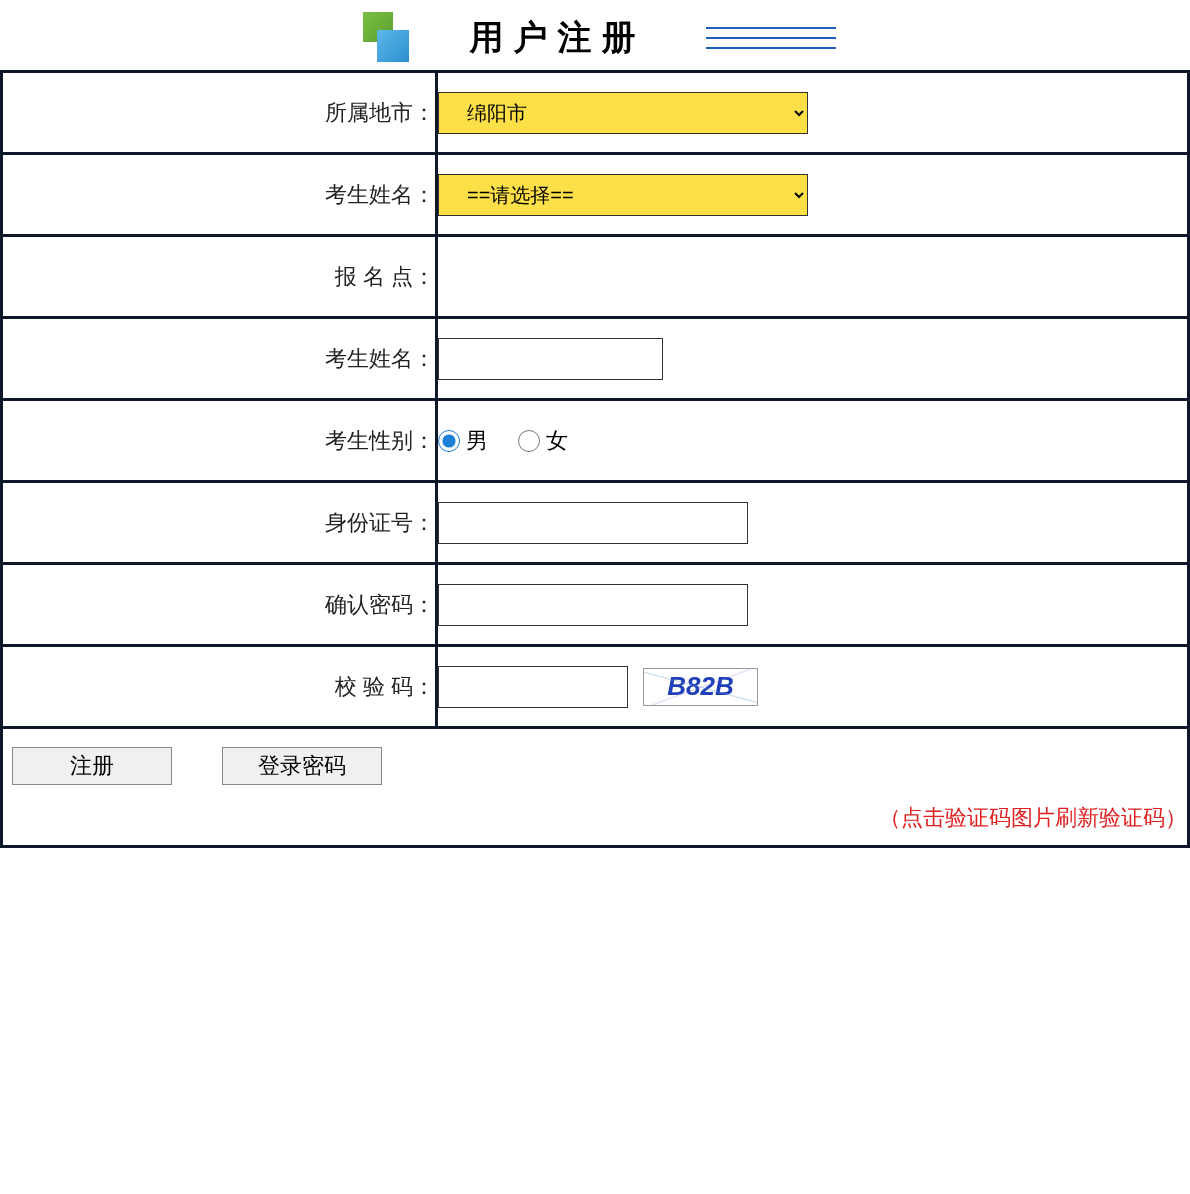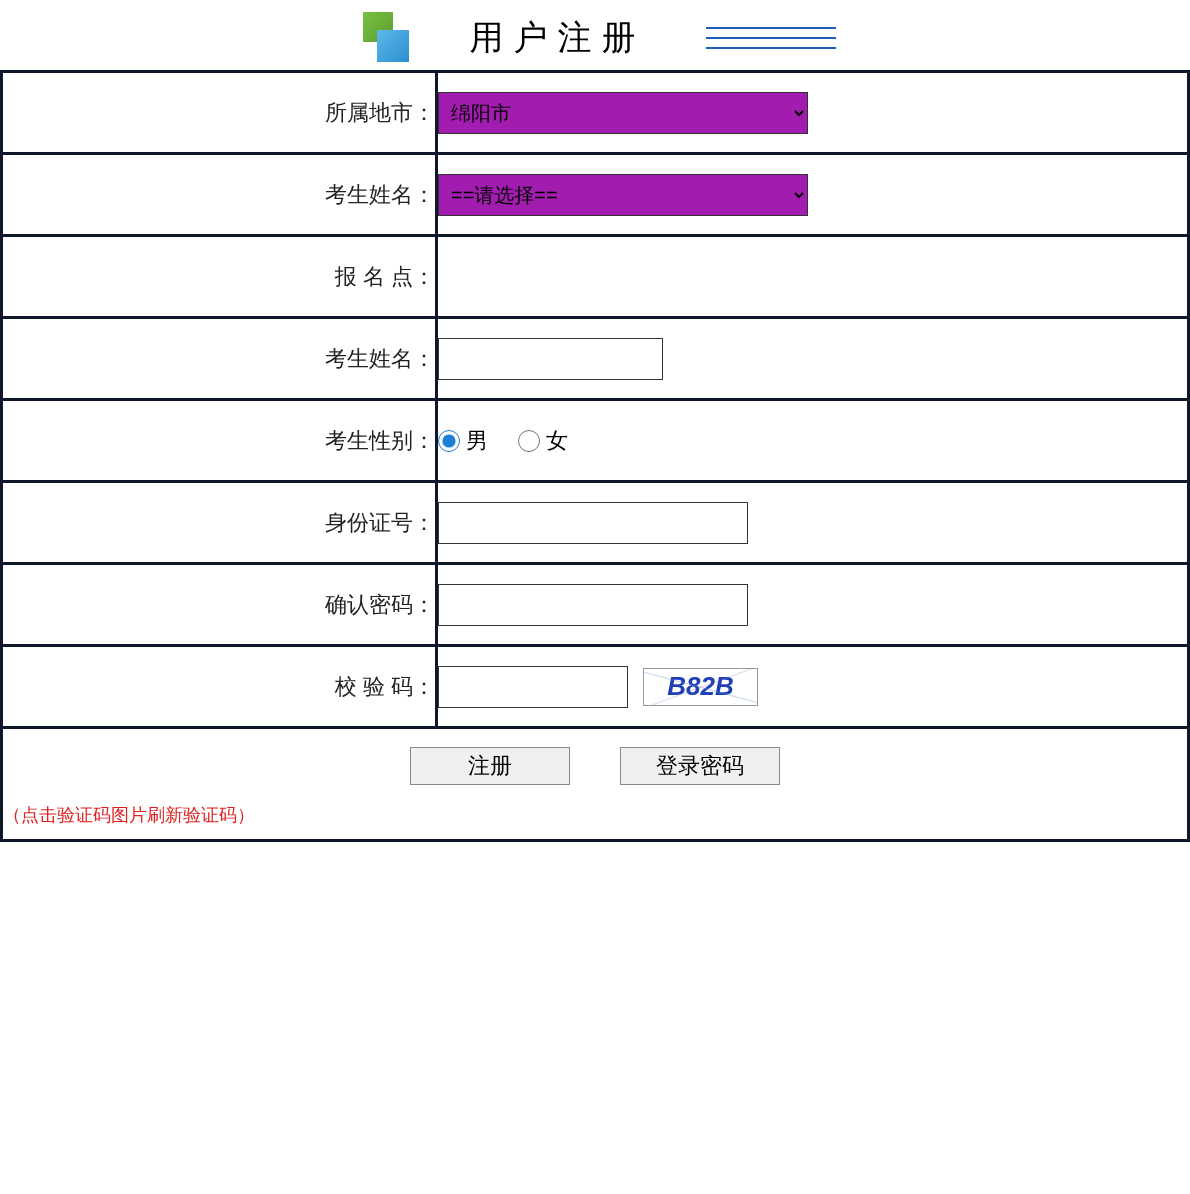--- a/index.html
+++ b/index.html
@@ -40,21 +40,21 @@
     .logo-square-blue {
       position: absolute;
       width: 32px;
       height: 32px;
       background: linear-gradient(135deg, #5eb8e8, #2a8fd0);
       top: 20px;
       left: 22px;
     }
     .title {
       font-size: 34px;
-      font-weight: normal;
+      font-weight: bold;
       letter-spacing: 10px;
       color: #000;
     }
     .header-lines {
       display: flex;
       flex-direction: column;
       gap: 8px;
     }
     .header-line {
       width: 130px;
@@ -80,23 +80,23 @@
       color: #222;
     }
     .input-cell {
       padding-left: 18px;
       font-size: 22px;
     }
     select {
       width: 370px;
       height: 42px;
       font-size: 20px;
-      padding: 4px 8px;
+      padding: 4px 24px;
       border: 1px solid #333;
-      background: #a21caf;
+      background: #fde047;
     }
     input[type="text"], input[type="password"] {
       height: 42px;
       font-size: 20px;
       padding: 4px 8px;
       border: 1px solid #333;
       background: #fff;
     }
     .input-small {
       width: 225px;
@@ -156,37 +156,37 @@
     .button-row {
       text-align: center;
       padding: 15px 0 10px 0;
     }
     .button-row td {
       height: auto;
       padding: 18px 0 12px 0;
     }
     .btn-group {
       display: flex;
-      justify-content: center;
       gap: 50px;
       margin-bottom: 18px;
+      padding-left: 9px;
     }
     button {
       width: 160px;
       height: 38px;
       font-size: 22px;
       background: #f0f0f0;
       border: 1px solid #888;
       cursor: pointer;
       font-family: inherit;
     }
     .hint-text {
       color: #e02020;
-      font-size: 18px;
-      text-align: left;
+      font-size: 22px;
+      text-align: right;
     }
   </style>
 </head>
 <body>
 
 <div class="container">
   <div class="header">
     <div class="logo">
       <div class="logo-square-green"></div>
       <div class="logo-square-blue"></div>

